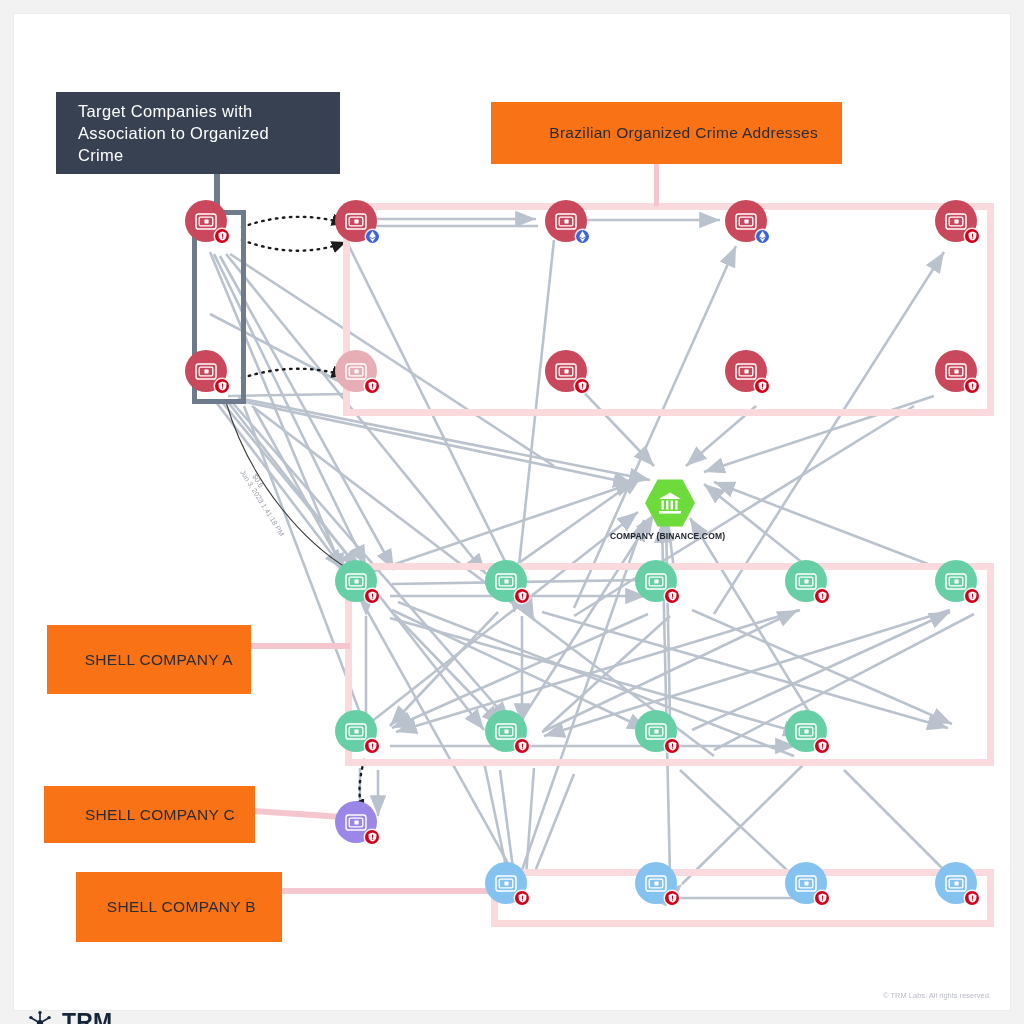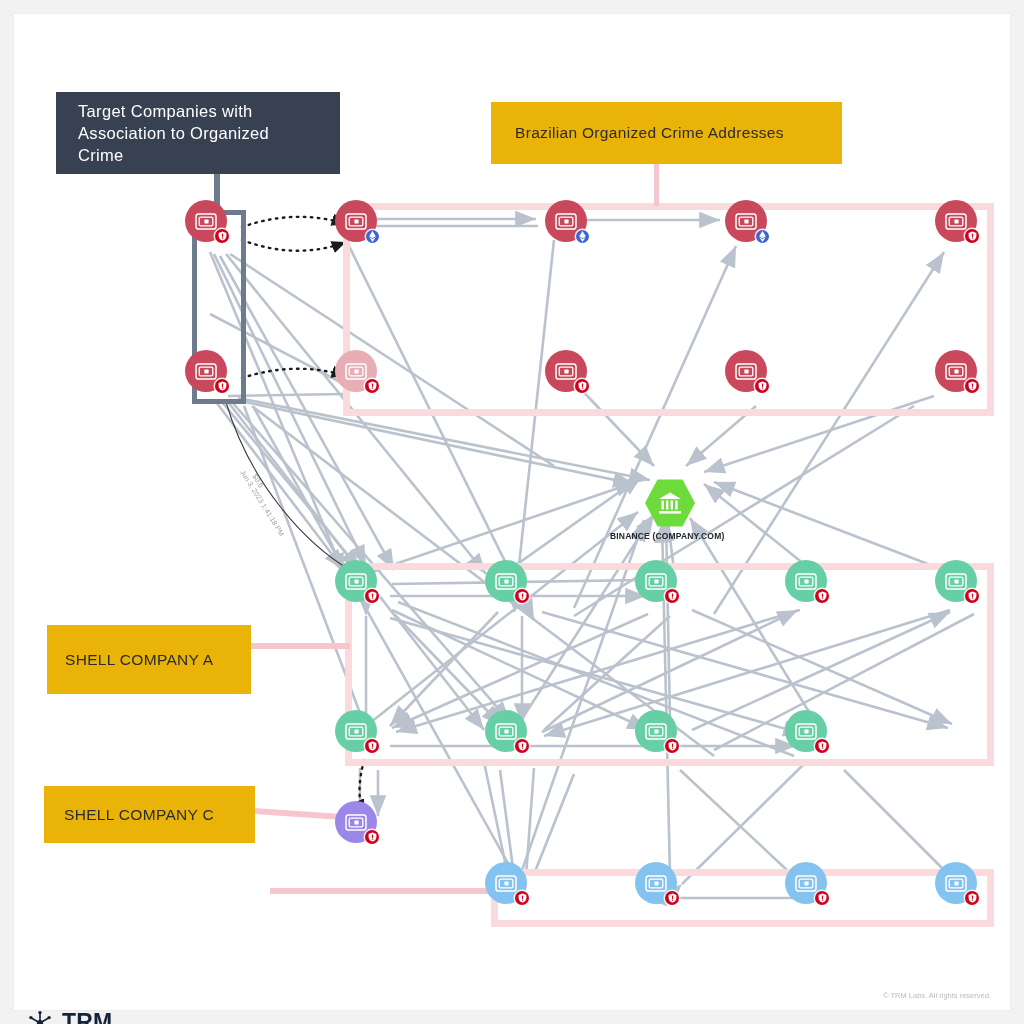--- a/index.html
+++ b/index.html
@@ -23,21 +23,21 @@
   .group-box.pink{border:7px solid #fadadd;background:transparent;}
   .group-box.dark{border:5px solid #6d7b8d;background:transparent;}
 
   
   .chip{
     position:absolute;box-sizing:border-box;
     display:flex;align-items:center;
     color:#2b2b33;
     letter-spacing:.02em;
   }
-  .chip.pinkchip{background:#eab308;}
+  .chip.pinkchip{background:#f97316;text-align:right;}
   .chip.darkchip{background:#374151;color:#ffffff;}
   .chip-text{display:block;width:100%;}
 
   
   .connector{position:absolute;background:#f5c6ce;}
 
   
   .node{
     position:absolute;border-radius:50%;
     display:flex;align-items:center;justify-content:center;
@@ -209,20 +209,23 @@
   </div>
 
   <div class="chip pinkchip" style="left:33px;top:611px;width:204px;height:69px;padding:0 18px;">
     <span class="chip-text" style="font-size:15.5px;">SHELL COMPANY A</span>
   </div>
 
   <div class="chip pinkchip" style="left:30px;top:772px;width:211px;height:57px;padding:0 20px;">
     <span class="chip-text" style="font-size:15.5px;">SHELL COMPANY C</span>
   </div>
 
+  <div class="chip pinkchip" style="left:62px;top:858px;width:206px;height:70px;padding:0 26px;">
+    <span class="chip-text" style="font-size:15.5px;">SHELL COMPANY B</span>
+  </div>
 
   <div id="node-layer">
       <div class="node" style="left: 171px; top: 186px; width: 42px; height: 42px; background: rgb(201, 72, 91);">
         <svg width="22" height="17" viewBox="0 0 22 17">
           <rect x="1" y="1" width="20" height="15" rx="2.6" fill="none" stroke="#ffffff" stroke-width="1.5"></rect>
           <rect x="4.2" y="4.2" width="13.6" height="8.6" rx="1.4" fill="none" stroke="#ffffff" stroke-width="1.3"></rect>
           <rect x="9.4" y="6.6" width="4.2" height="3.8" rx="0.7" fill="#ffffff"></rect>
         </svg>
         <div class="badge" style="width: 14px; height: 14px; background: rgb(208, 2, 27); right: -2px; bottom: -1px;">
           <svg width="9" height="10" viewBox="0 0 9 10">
@@ -558,21 +561,21 @@
       <svg width="26" height="24" viewBox="0 0 26 24">
         <path d="M13 1.5 L24 8 L2 8 Z" fill="#ffffff"></path>
         <rect x="4.5" y="9.5" width="2.4" height="9" fill="#ffffff"></rect>
         <rect x="9" y="9.5" width="2.4" height="9" fill="#ffffff"></rect>
         <rect x="13.6" y="9.5" width="2.4" height="9" fill="#ffffff"></rect>
         <rect x="18.2" y="9.5" width="2.4" height="9" fill="#ffffff"></rect>
         <rect x="2" y="20" width="22" height="2.6" fill="#ffffff"></rect>
       </svg>
     </div>
   </div>
-  <div class="hexlabel" style="left:596px;top:517px;">BINANCE (COMPANY.COM)</div>
+  <div class="hexlabel" style="left:596px;top:517px;">COMPANY (BINANCE.COM)</div>
 
   <div class="footer-logo" style="left:13px;top:962px;margin-top:33px;">
     <svg width="26" height="26" viewBox="0 0 26 26">
       <g stroke="#16243a" stroke-width="1.7" stroke-linecap="round">
         <line x1="13" y1="3.5" x2="13" y2="22.5"></line>
         <line x1="4.8" y1="8.2" x2="21.2" y2="17.8"></line>
         <line x1="4.8" y1="17.8" x2="21.2" y2="8.2"></line>
       </g>
       <g fill="#16243a">
         <circle cx="13" cy="13" r="3.1"></circle>

